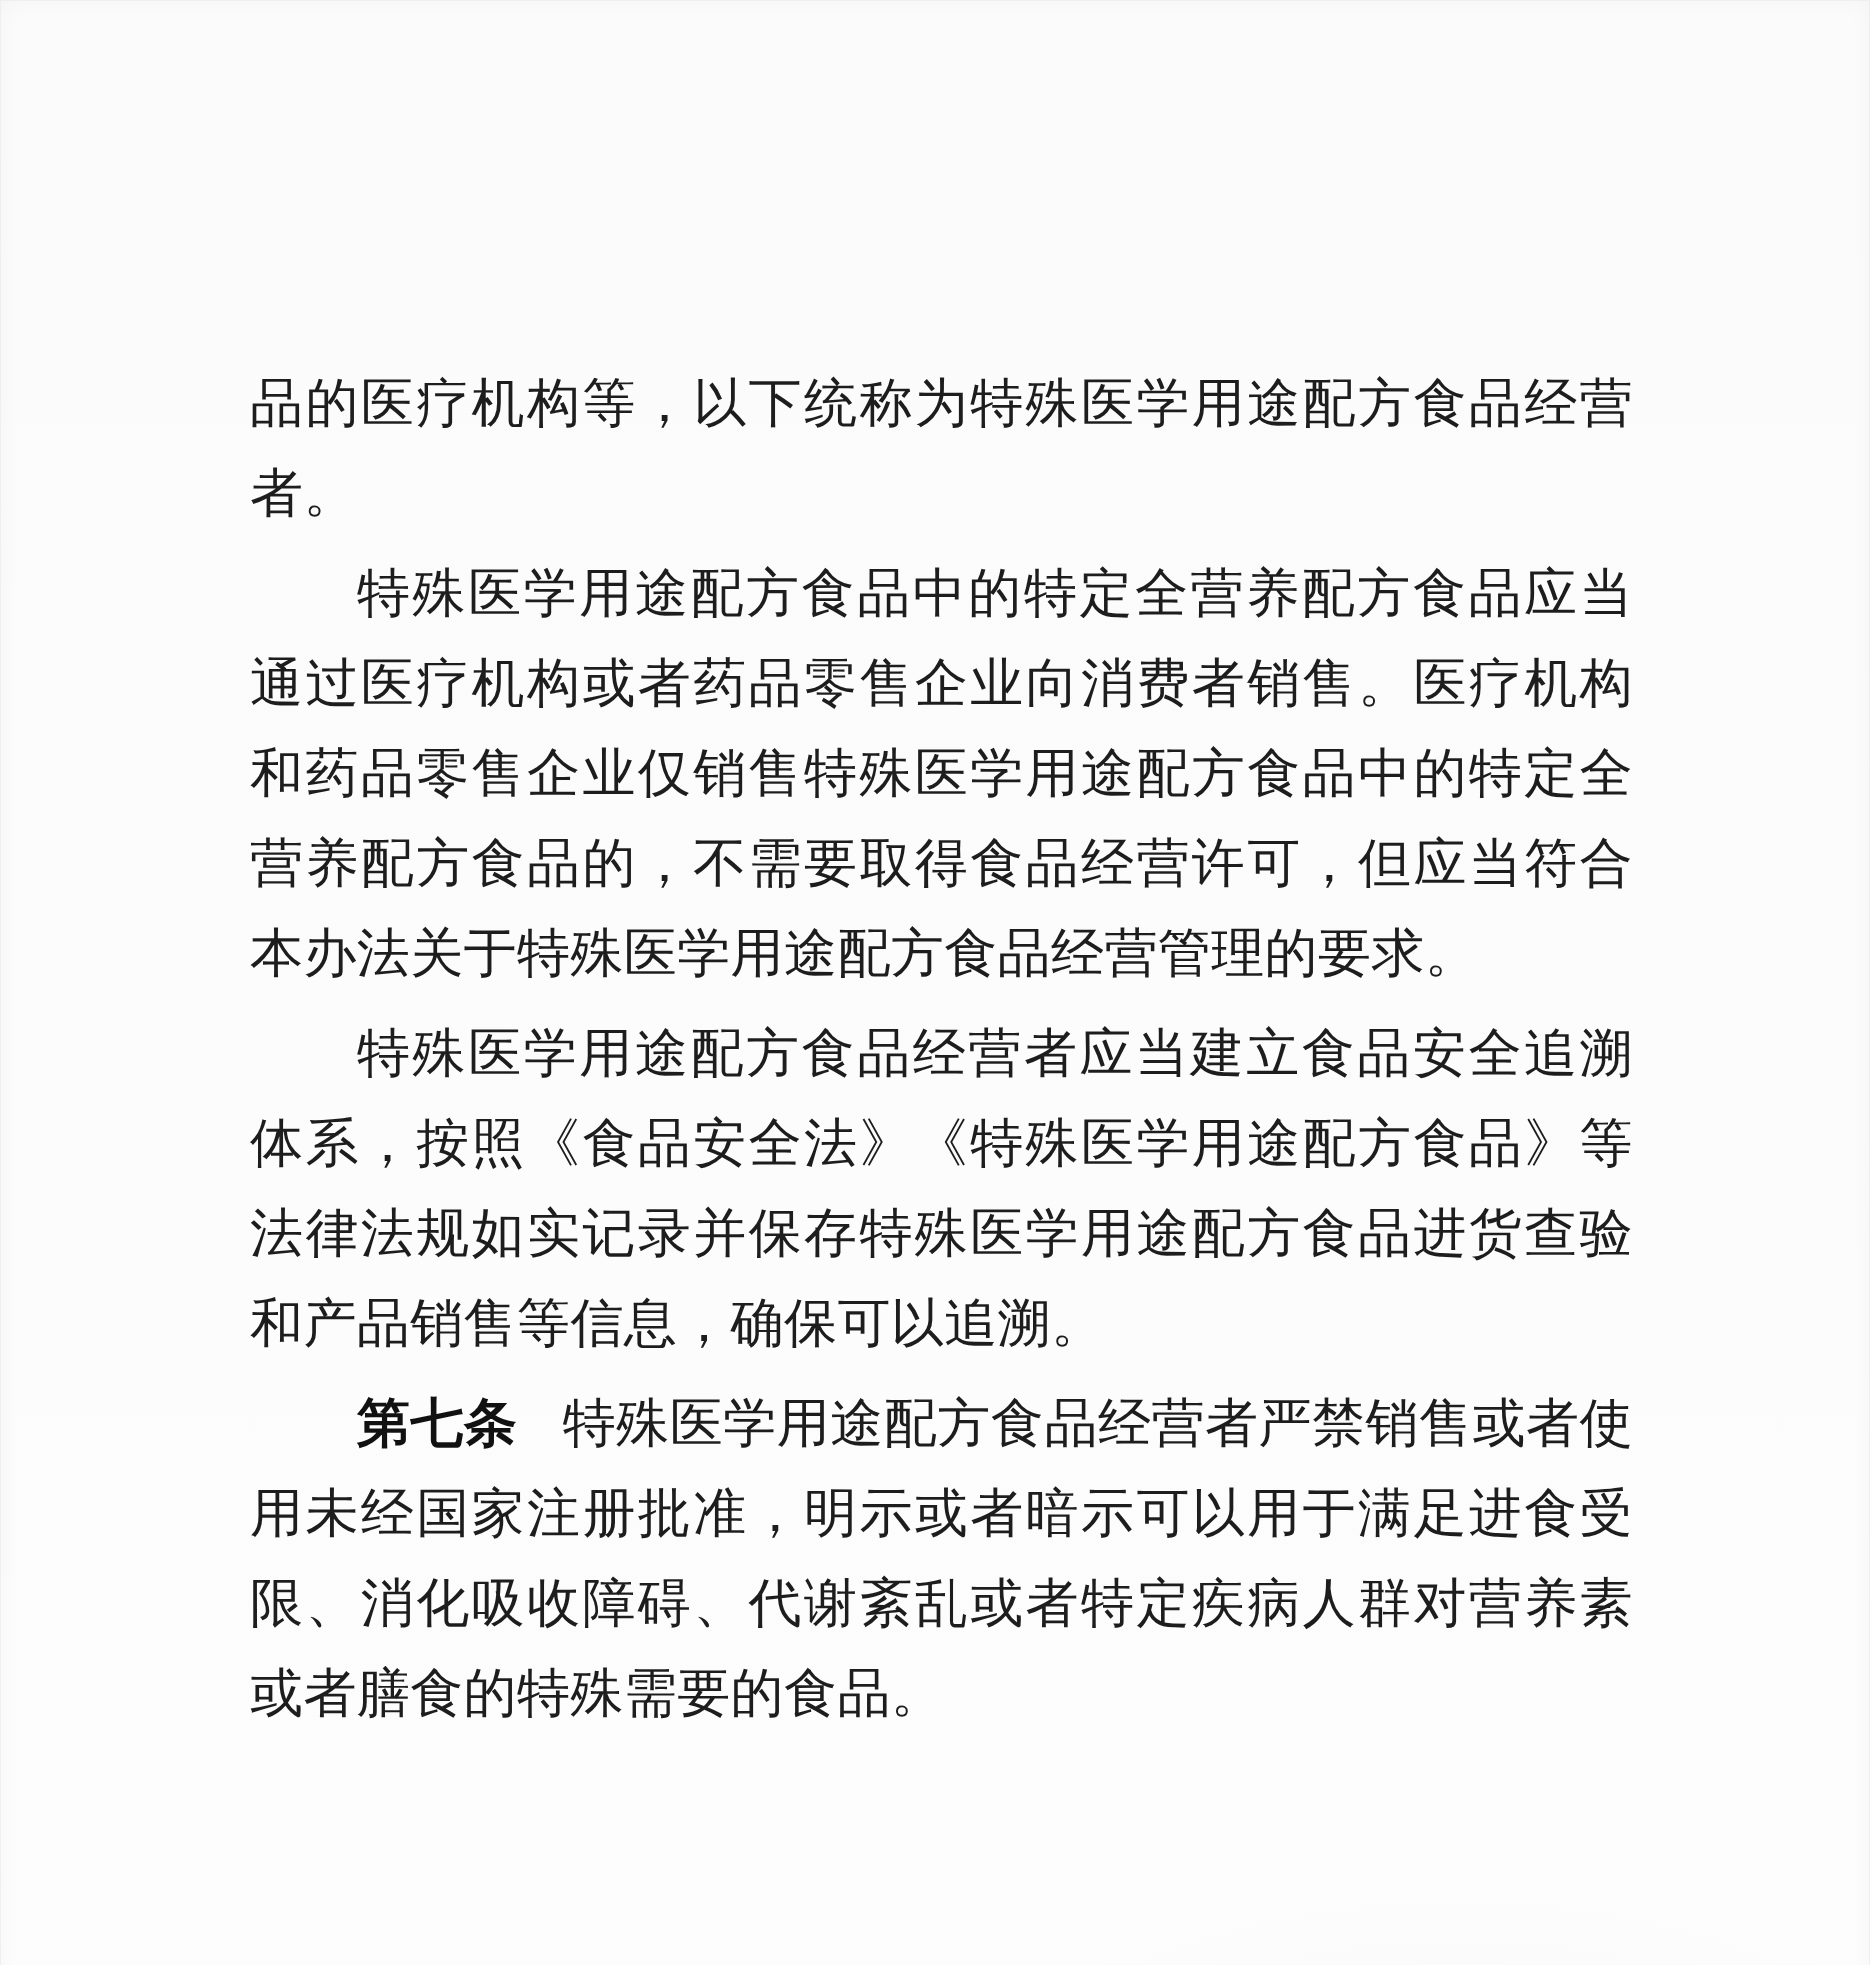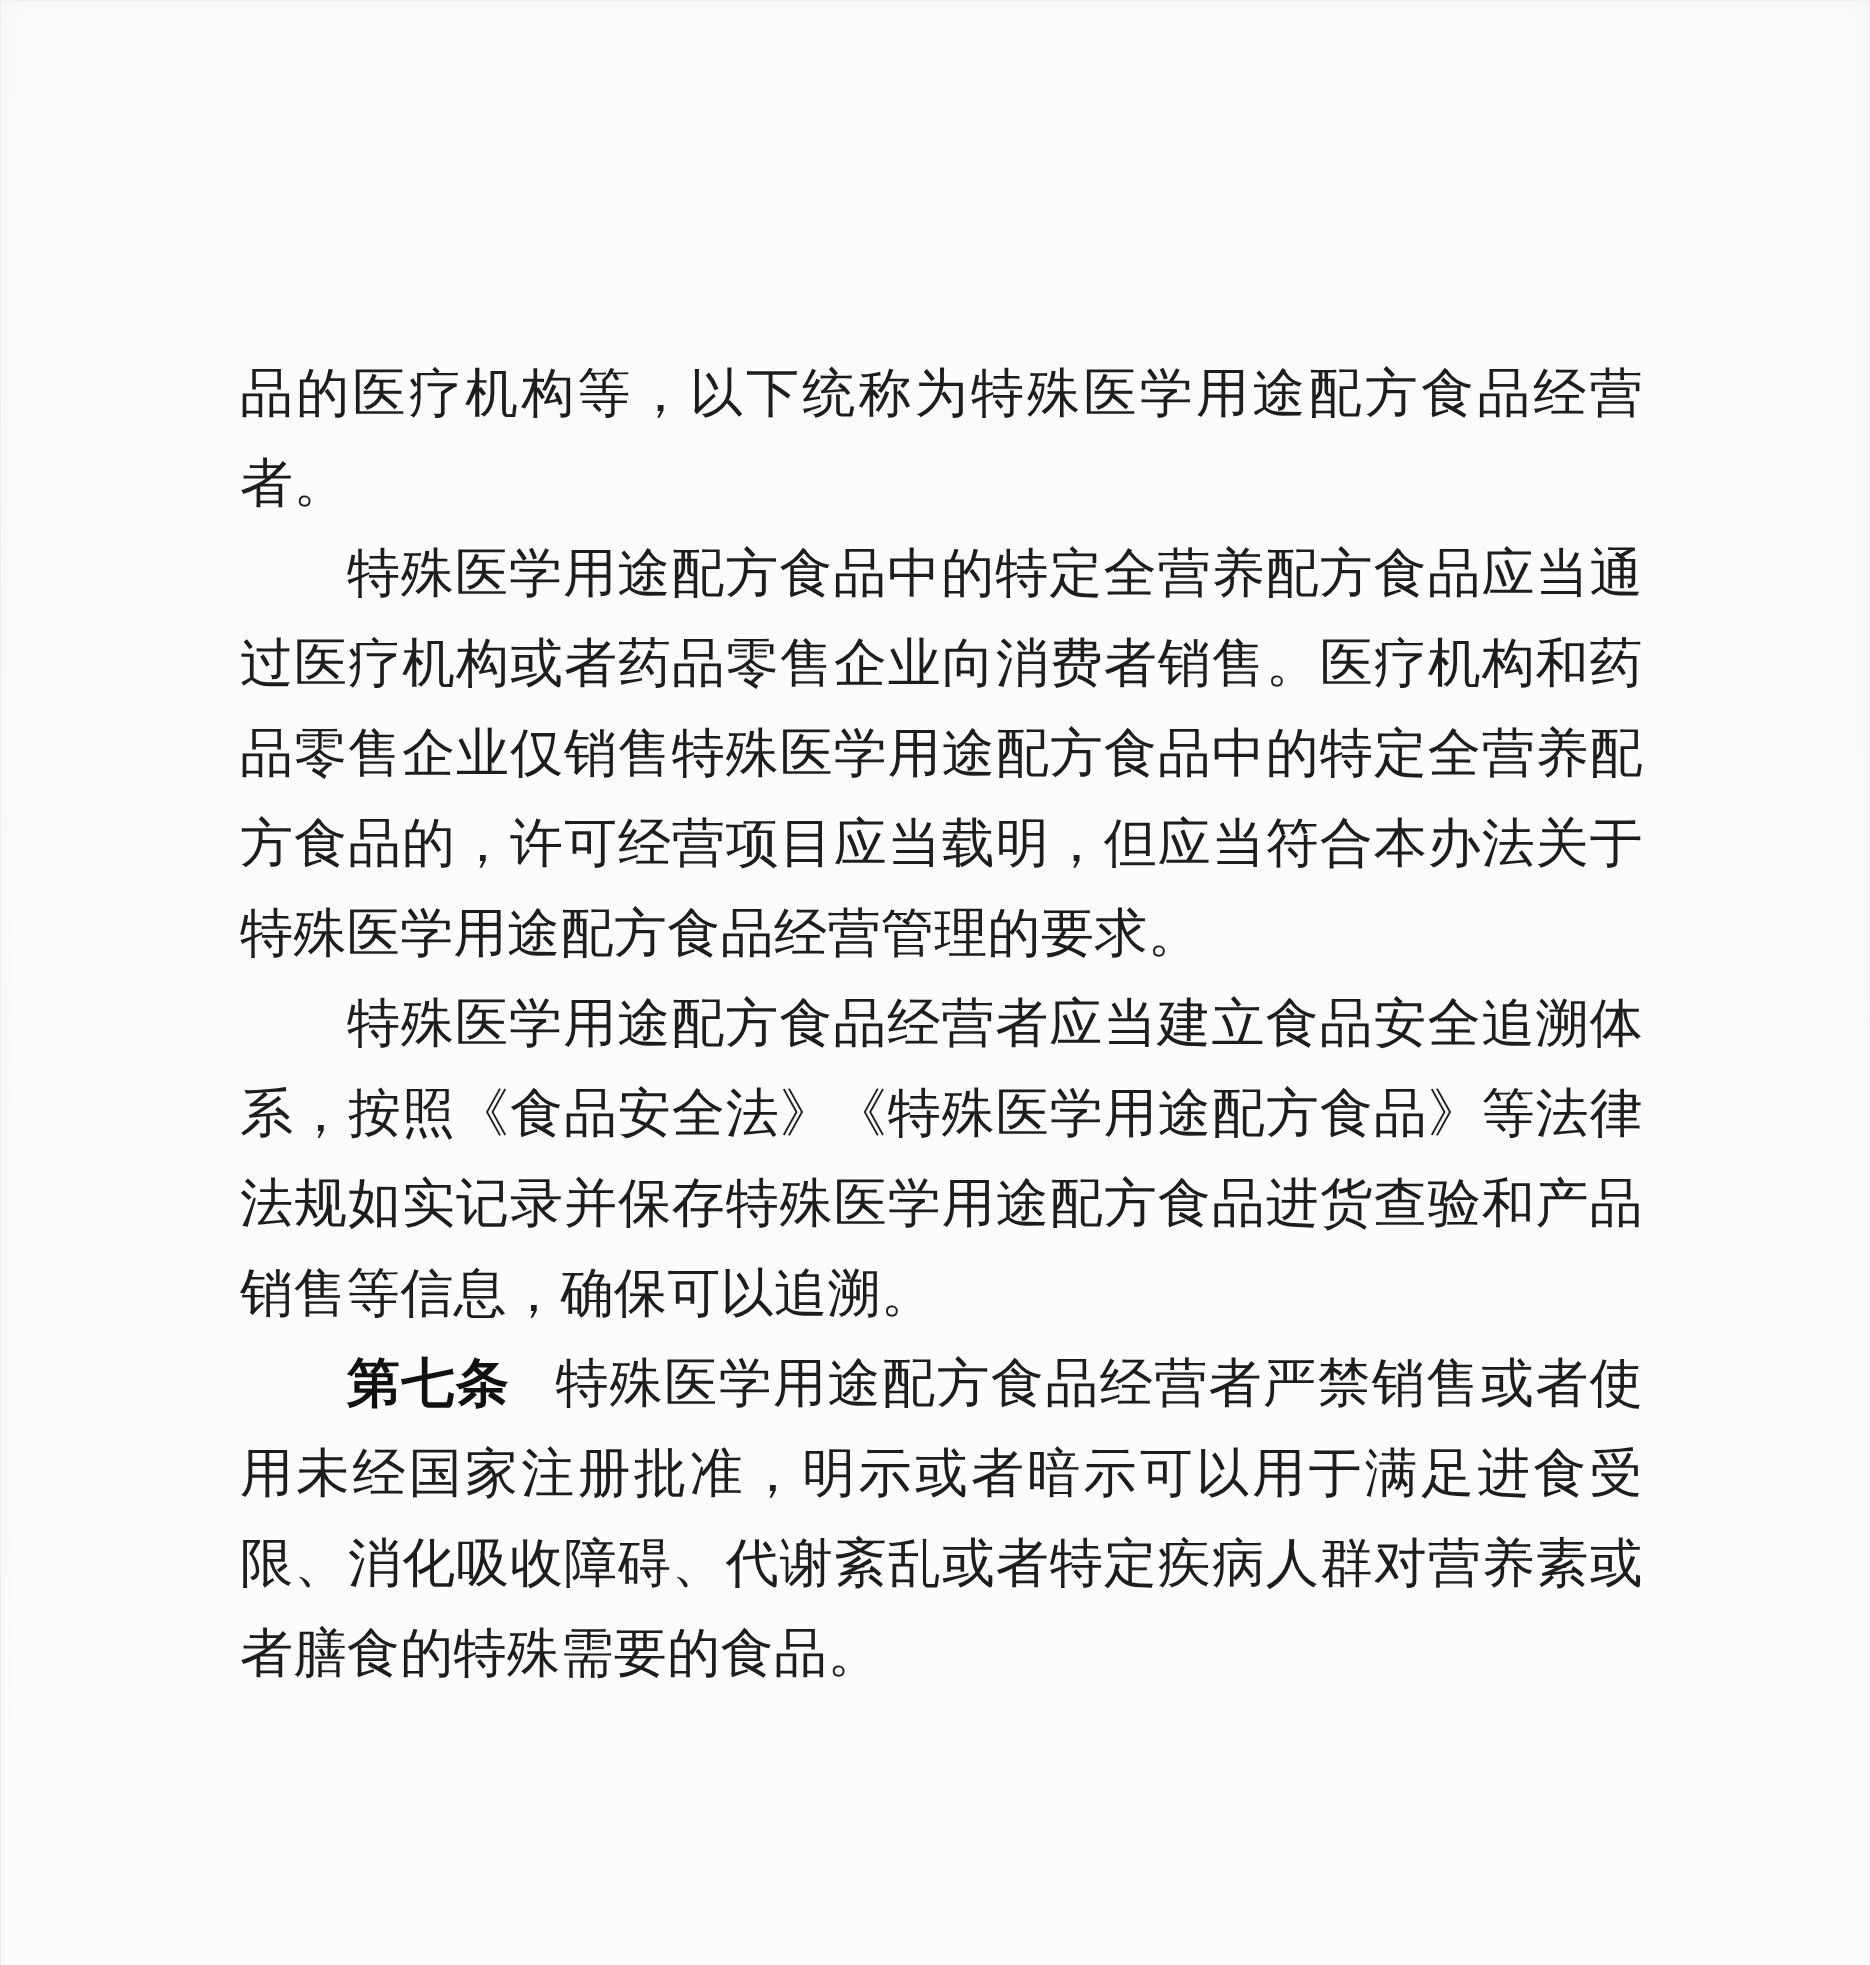--- a/index.html
+++ b/index.html
@@ -19,21 +19,21 @@
     font-family: "Liberation Serif", "DejaVu Serif", serif;
     color: #1c1c1c;
   }
   .text-block {
     position: absolute;
     left: 240px;
     top: 348px;
     width: 1403px;
   }
   .text-block p {
-    margin: 0;
+    margin: 10px;
     font-size: 53px;
     line-height: 90px;
     text-align: justify;
     letter-spacing: 0.4px;
     color: #1d1d1d;
   }
   .text-block p.indent {
     text-indent: 2.02em;
   }
   .leader {
@@ -50,21 +50,21 @@
 </head>
 <body>
 
 <div class="page">
 
   <div class="text-block">
 
     <p><span>品的医疗机构等，以下统称为特殊医学用途配方食品经营者。</span></p>
 
 
-    <p class="indent"><span>特殊医学用途配方食品中的特定全营养配方食品应当通过医疗机构或者药品零售企业向消费者销售。医疗机构和药品零售企业仅销售特殊医学用途配方食品中的特定全营养配方食品的，许可经营项目应当载明，但应当符合本办法关于特殊医学用途配方食品经营管理的要求。</span></p>
+    <p class="indent"><span>特殊医学用途配方食品中的特定全营养配方食品应当通过医疗机构或者药品零售企业向消费者销售。医疗机构和药品零售企业仅销售特殊医学用途配方食品中的特定全营养配方食品的，不需要取得食品经营许可，但应当符合本办法关于特殊医学用途配方食品经营管理的要求。</span></p>
 
 
     <p class="indent"><span>特殊医学用途配方食品经营者应当建立食品安全追溯体系，按照《食品安全法》《特殊医学用途配方食品》等法律法规如实记录并保存特殊医学用途配方食品进货查验和产品销售等信息，确保可以追溯。</span></p>
 
     <p class="indent"><span class="leader">第七条</span><span>特殊医学用途配方食品经营者严禁销售或者使用未经国家注册批准，明示或者暗示可以用于满足进食受限、消化吸收障碍、代谢紊乱或者特定疾病人群对营养素或者膳食的特殊需要的食品。</span></p>
 
   </div>
 
 </div>
 

